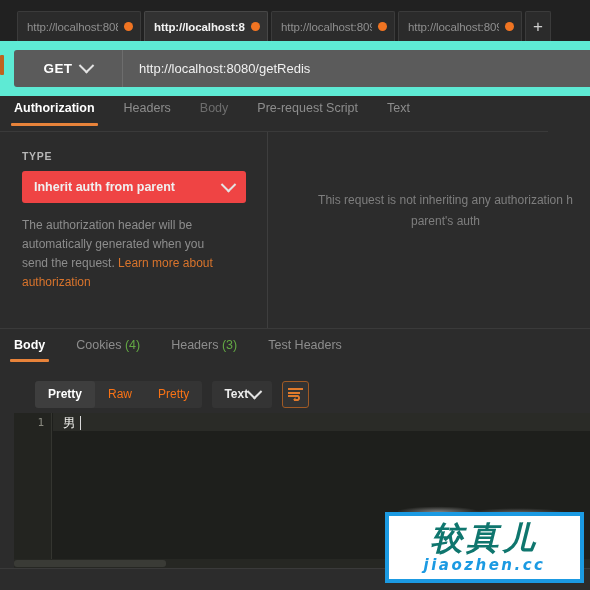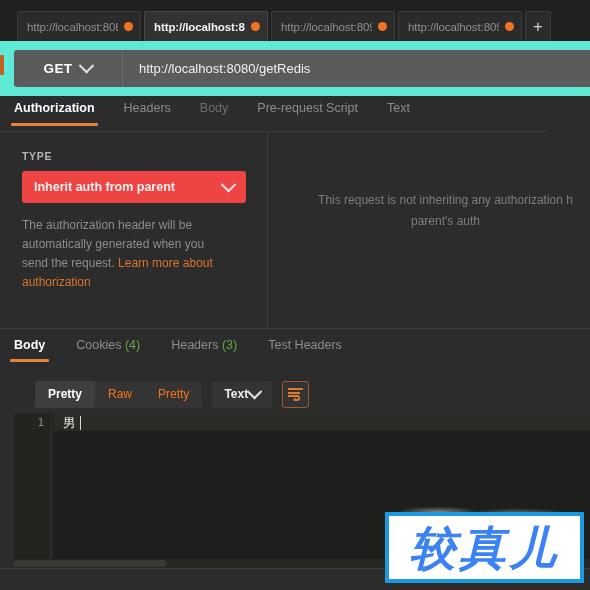--- a/index.html
+++ b/index.html
@@ -420,23 +420,23 @@
     border: 4px solid #1b9ae2;
     box-sizing: border-box;
     display: flex;
     flex-direction: column;
     align-items: center;
     justify-content: center;
     overflow: hidden;
   }
   .wm-cn {
     font-family: "DejaVu Sans", sans-serif;
-    font-size: 46px;
-    font-weight: bold;
-    color: #3b82f6;
+    font-size: 32px;
+    font-weight: bold;
+    color: #0f766e;
     letter-spacing: 4px;
     line-height: 1;
     font-style: italic;
   }
   .wm-en {
     font-family: "DejaVu Sans", sans-serif;
     font-size: 15px;
     font-weight: bold;
     font-style: italic;
     color: #1b9ae2;
@@ -585,15 +585,16 @@
     <div class="hscroll">
       <div class="hscroll-thumb"></div>
     </div>
   </div>
 
   <div class="bottombar"></div>
 
   <div class="wm-smudge"></div>
   <div class="watermark">
     <div class="wm-cn">较真儿</div>
+    <div class="wm-en">jiaozhen.cc</div>
   </div>
 
 </div>
 
 </body></html>

